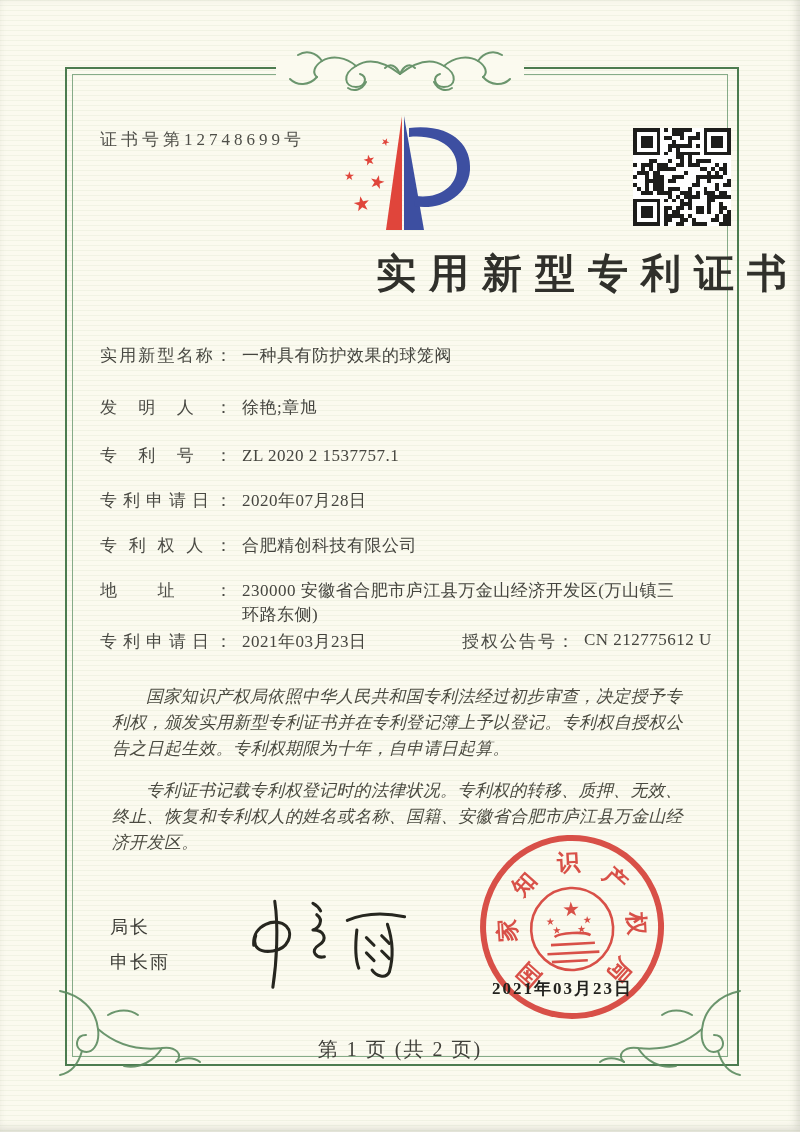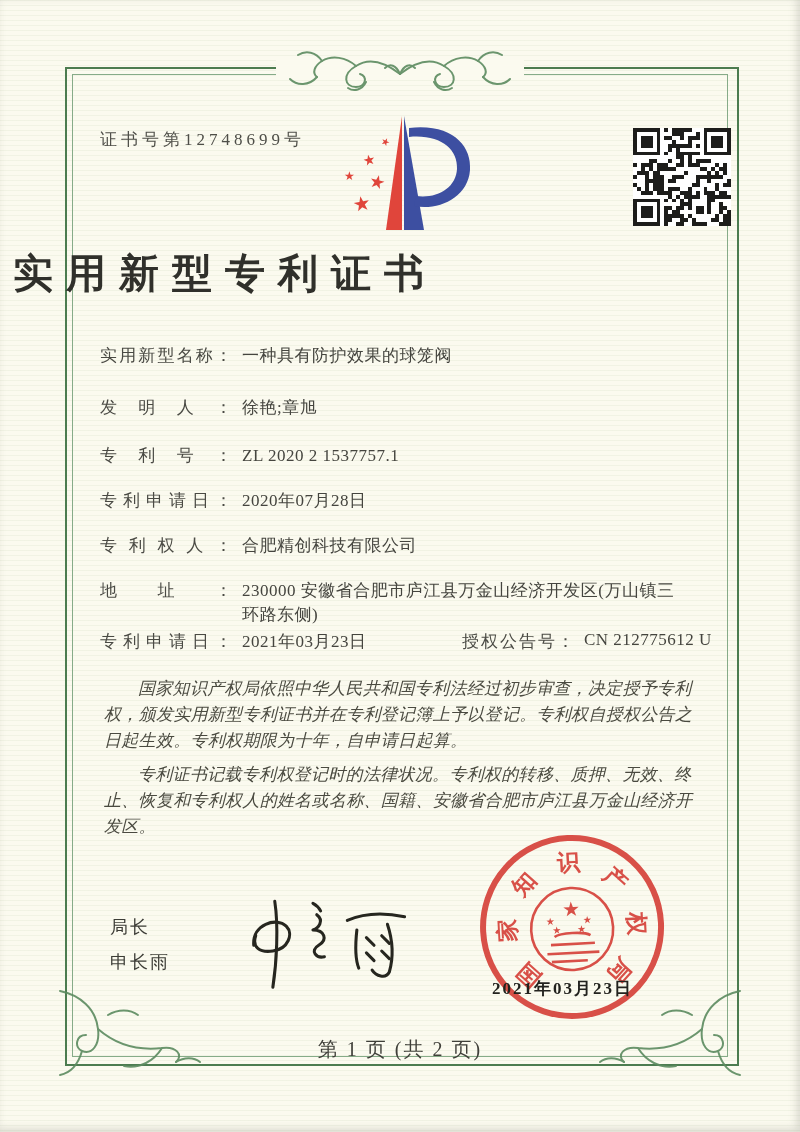--- a/index.html
+++ b/index.html
@@ -17,36 +17,36 @@
   
   .ornament{position:absolute;pointer-events:none;}
   #ornament-top{left:270px;top:32px;width:260px;height:70px;}
   #ornament-bl{left:52px;top:985px;width:185px;height:95px;}
   #ornament-br{left:563px;top:985px;width:185px;height:95px;transform:scaleX(-1);}
   
   .cert-number{position:absolute;left:100px;top:128px;font-size:17px;letter-spacing:4px;color:#4e4e48;}
   #logo{position:absolute;left:330px;top:108px;width:150px;height:130px;}
   #qr{position:absolute;left:633px;top:128px;width:98px;height:98px;}
   .title{
-    position:absolute;left:0;top:246px;width:800px;text-align:left;
+    position:absolute;left:0;top:246px;width:800px;text-align:right;
     font-size:40px;font-weight:600;color:#30302b;letter-spacing:13px;text-indent:13px;
   }
   
   .fields{position:absolute;left:100px;top:344px;width:620px;font-size:17px;color:#45453f;}
   .field-row{position:absolute;left:0;display:flex;align-items:flex-start;line-height:24px;}
   .field-label{display:inline-block;width:132px;text-align:justify;text-align-last:justify;flex:0 0 132px;color:#4a4a44;}
   .field-value{margin-left:10px;white-space:pre-line;letter-spacing:0.5px;}
   .row0{top:0px;}.row1{top:52px;}.row2{top:100px;}.row3{top:145px;}.row4{top:190px;}.row5{top:235px;}
   .grant-row{position:absolute;top:286px;left:0;width:640px;}
   .grant-a{position:absolute;left:0;display:flex;}
   .grant-b{position:absolute;left:362px;display:flex;}
   .grant-b .field-label{width:112px;flex-basis:112px;}
   
   .paragraphs{position:absolute;left:96px;top:668px;width:618px;font-size:17px;line-height:26px;color:#4a4a40;font-style:italic;}
-  .paragraphs p{margin:8px;text-indent:2em;letter-spacing:0.3px;}
+  .paragraphs p{margin:16px;text-indent:2em;letter-spacing:0.3px;}
   
   .director-title{position:absolute;left:110px;top:915px;font-size:18px;color:#3c3c36;letter-spacing:2px;}
   .director-name{position:absolute;left:110px;top:950px;font-size:18px;color:#3c3c36;letter-spacing:2px;}
   #signature{position:absolute;left:215px;top:888px;width:215px;height:105px;}
   
   #seal{position:absolute;left:466px;top:832px;width:212px;height:188px;transform:rotate(-3deg);opacity:0.92;}
   .seal-date{position:absolute;left:492px;top:977px;font-size:17px;letter-spacing:2px;color:#22221e;font-weight:600;}
   
   .page-number{position:absolute;left:0;top:1036px;width:800px;text-align:center;font-size:20px;color:#3f3f39;letter-spacing:2px;}
   .back-note{position:absolute;left:0;top:1084px;width:800px;text-align:center;font-size:16px;color:#4a4a42;font-style:italic;letter-spacing:3px;}

